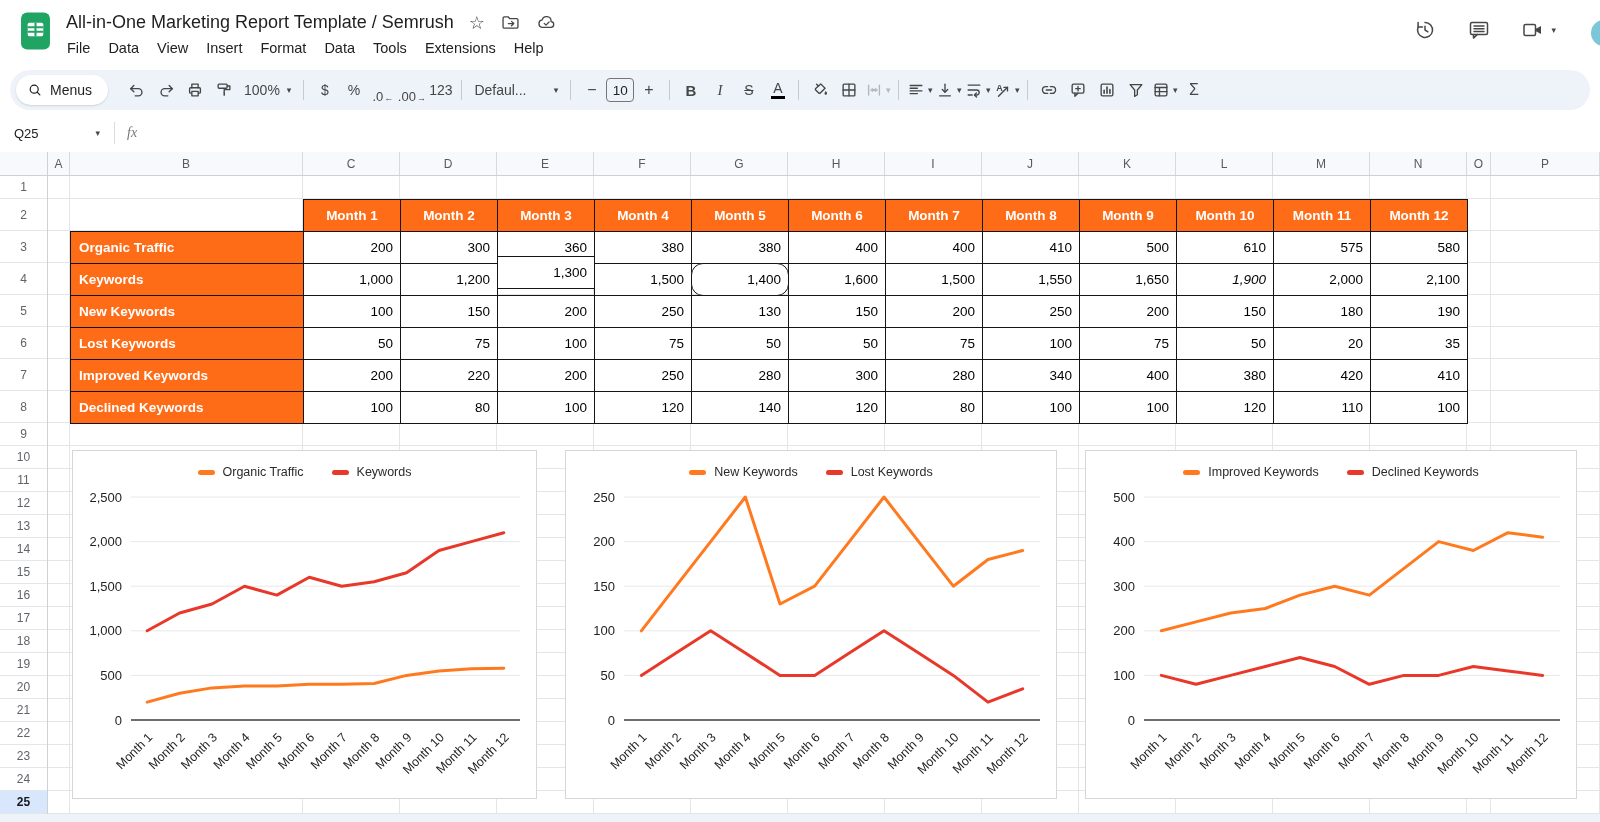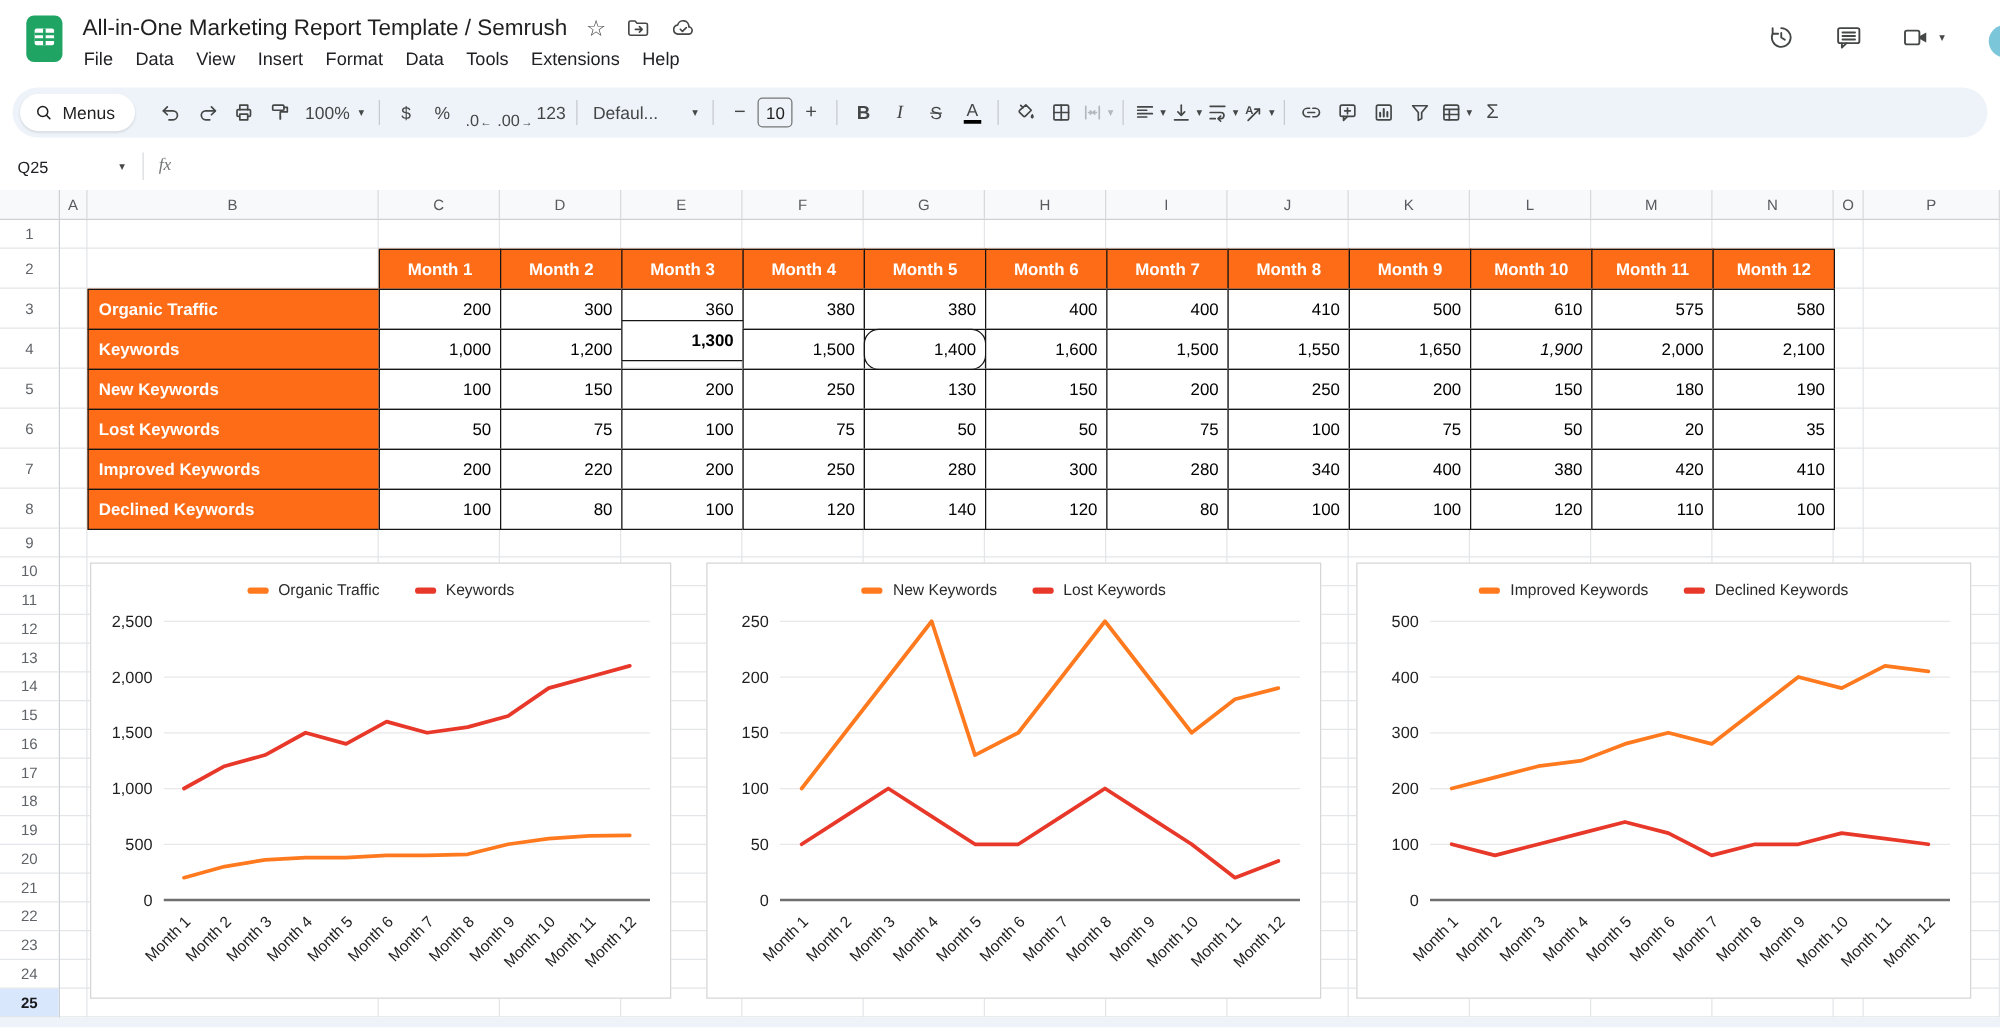--- a/index.html
+++ b/index.html
@@ -431,21 +431,21 @@
       <div class="tcell val" style="left: 788px; top: 231px; width: 98px; height: 33px;">400</div>
       <div class="tcell val" style="left: 885px; top: 231px; width: 98px; height: 33px;">400</div>
       <div class="tcell val" style="left: 982px; top: 231px; width: 98px; height: 33px;">410</div>
       <div class="tcell val" style="left: 1079px; top: 231px; width: 98px; height: 33px;">500</div>
       <div class="tcell val" style="left: 1176px; top: 231px; width: 98px; height: 33px;">610</div>
       <div class="tcell val" style="left: 1273px; top: 231px; width: 98px; height: 33px;">575</div>
       <div class="tcell val" style="left: 1370px; top: 231px; width: 98px; height: 33px;">580</div>
       <div class="tcell lb" style="left: 70px; top: 263px; width: 234px; height: 33px;">Keywords</div>
       <div class="tcell val" style="left: 303px; top: 263px; width: 98px; height: 33px;">1,000</div>
       <div class="tcell val" style="left: 400px; top: 263px; width: 98px; height: 33px;">1,200</div>
-      <div class="tcell val" style="left: 497px; top: 256px; width: 98px; height: 33px; font-weight: bold;">1,300</div>
+      <div class="tcell val" style="left: 497px; top: 256px; width: 98px; height: 33px;">1,300</div>
       <div class="tcell val" style="left: 594px; top: 263px; width: 98px; height: 33px;">1,500</div>
       <div class="tcell val" style="left: 691px; top: 263px; width: 98px; height: 33px; border-radius: 12px;">1,400</div>
       <div class="tcell val" style="left: 788px; top: 263px; width: 98px; height: 33px;">1,600</div>
       <div class="tcell val" style="left: 885px; top: 263px; width: 98px; height: 33px;">1,500</div>
       <div class="tcell val" style="left: 982px; top: 263px; width: 98px; height: 33px;">1,550</div>
       <div class="tcell val" style="left: 1079px; top: 263px; width: 98px; height: 33px;">1,650</div>
       <div class="tcell val" style="left: 1176px; top: 263px; width: 98px; height: 33px; font-style: italic;">1,900</div>
       <div class="tcell val" style="left: 1273px; top: 263px; width: 98px; height: 33px;">2,000</div>
       <div class="tcell val" style="left: 1370px; top: 263px; width: 98px; height: 33px;">2,100</div>
       <div class="tcell lb" style="left: 70px; top: 295px; width: 234px; height: 33px;">New Keywords</div>

